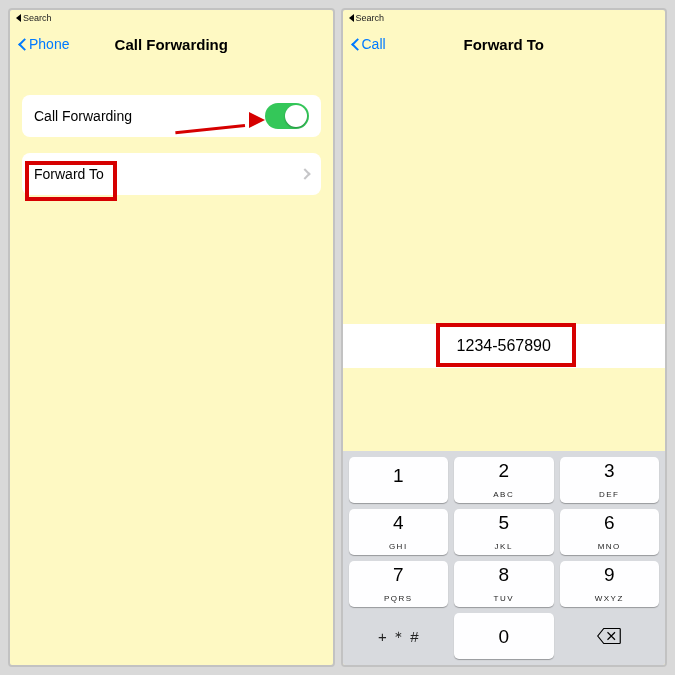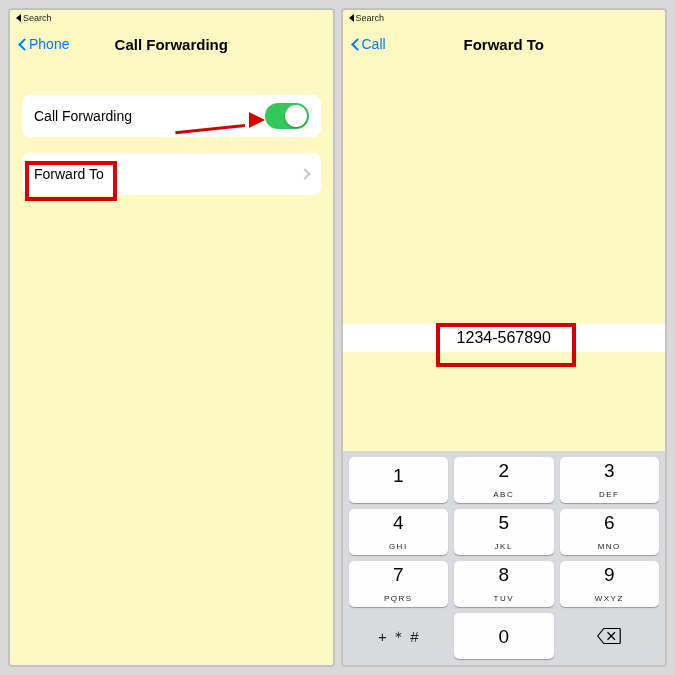--- a/index.html
+++ b/index.html
@@ -126,21 +126,21 @@
     left: 15px; top: 151px;
     width: 92px; height: 40px;
     border: 4px solid #d60000;
     pointer-events: none;
   }
   
   .input-row {
     position: absolute;
     left: 0; right: 0;
     top: 314px;
-    height: 28px;
+    height: 44px;
     background: #fff;
     display: flex;
     align-items: center;
     justify-content: center;
     font-size: 16px;
   }
   .highlight-box-2 {
     position: absolute;
     left: 93px; top: 313px;
     width: 140px; height: 44px;

